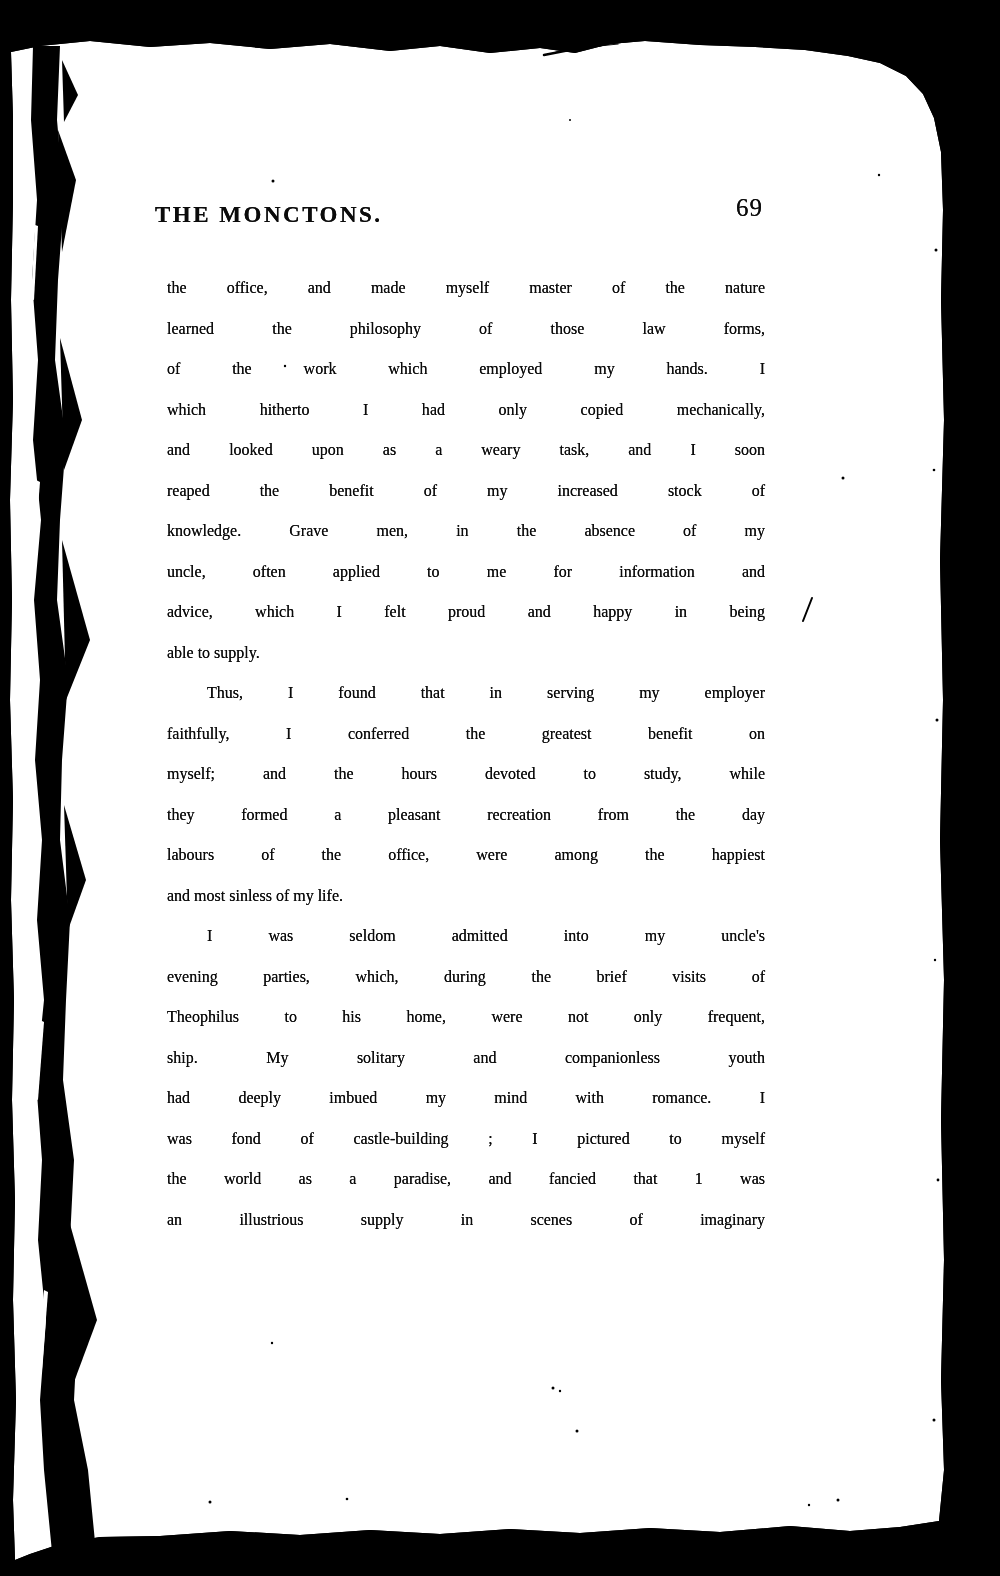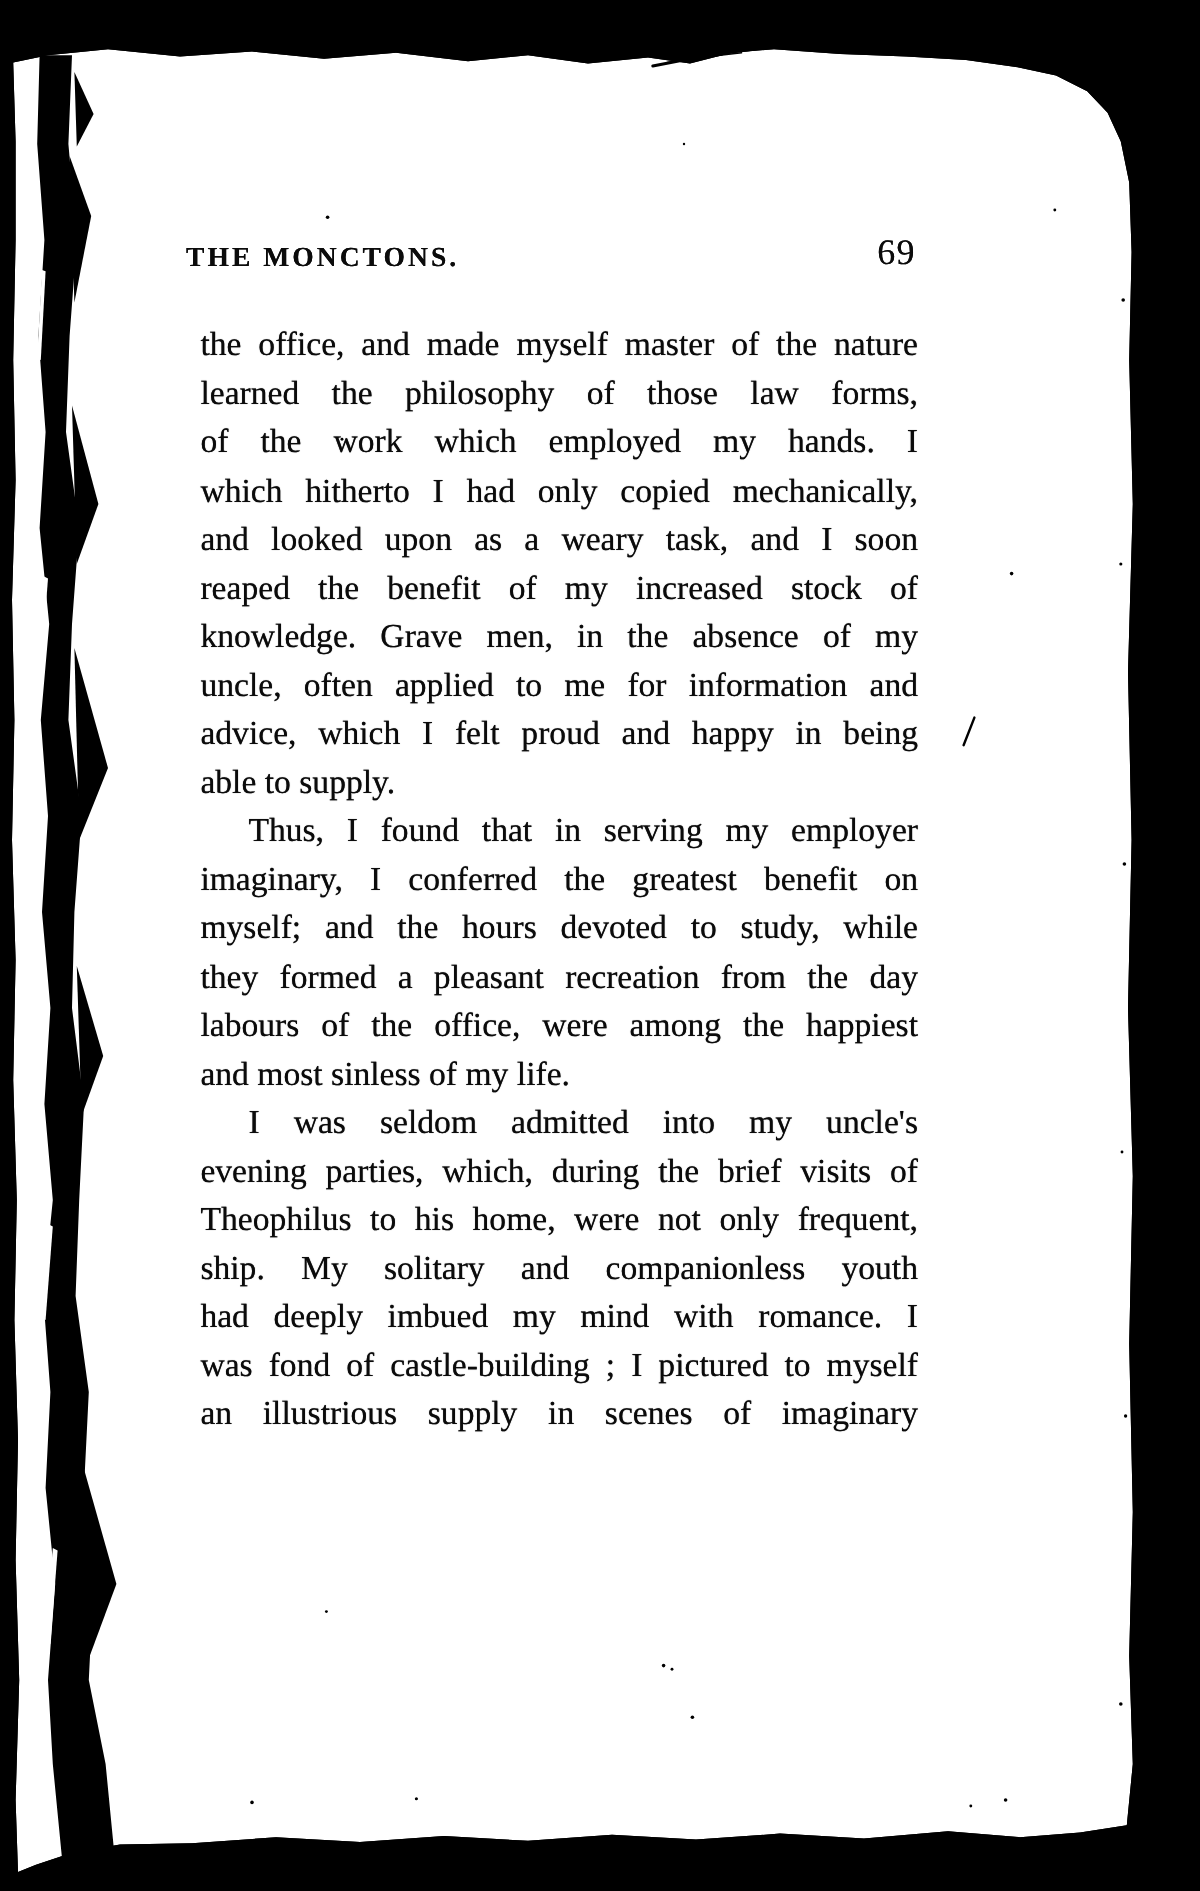--- a/index.html
+++ b/index.html
@@ -17,26 +17,26 @@
   }
   .header-title{
     position:absolute;left:0;right:0;top:8px;
     text-align:left;
     font-size:23px;font-weight:700;letter-spacing:2.5px;
     transform:translateX(-12px);
     text-shadow:0 0 0.5px rgba(0,0,0,.85);
   }
   .page-number{
     position:absolute;right:2px;top:0;
-    font-size:30px;letter-spacing:1px;
+    font-size:25px;letter-spacing:1px;
     text-shadow:0 0 0.5px rgba(0,0,0,.85);
   }
   .body-text{
     position:absolute;left:167px;top:268px;width:598px;
-    font-size:28px;
+    font-size:16px;
     text-shadow:0 0 0.6px rgba(0,0,0,.85);
   }
   .line{
     line-height:40.5px;
     height:40.5px;
     text-align:justify;
     text-align-last:justify;
     white-space:normal;
   }
   .line.indent{padding-left:40px;}
@@ -126,27 +126,28 @@
     <div class="line">learned the philosophy of those law forms,</div>
     <div class="line">of the work which employed my hands. I</div>
     <div class="line">which hitherto I had only copied mechanically,</div>
     <div class="line">and looked upon as a weary task, and I soon</div>
     <div class="line">reaped the benefit of my increased stock of</div>
     <div class="line">knowledge. Grave men, in the absence of my</div>
     <div class="line">uncle, often applied to me for information and</div>
     <div class="line">advice, which I felt proud and happy in being</div>
     <div class="line lastline">able to supply.</div>
     <div class="line indent">Thus, I found that in serving my employer</div>
-    <div class="line">imaginary, I conferred the greatest benefit on</div>
+    <div class="line">faithfully, I conferred the greatest benefit on</div>
     <div class="line">myself; and the hours devoted to study, while</div>
     <div class="line">they formed a pleasant recreation from the day</div>
     <div class="line">labours of the office, were among the happiest</div>
     <div class="line lastline">and most sinless of my life.</div>
     <div class="line indent">I was seldom admitted into my uncle's</div>
     <div class="line">evening parties, which, during the brief visits of</div>
     <div class="line">Theophilus to his home, were not only frequent,</div>
     <div class="line">ship. My solitary and companionless youth</div>
     <div class="line">had deeply imbued my mind with romance. I</div>
     <div class="line">was fond of castle-building ; I pictured to myself</div>
+    <div class="line">the world as a paradise, and fancied that 1 was</div>
     <div class="line">an illustrious supply in scenes of imaginary</div>
   </div>
 
 </div>
 
 </body></html>

